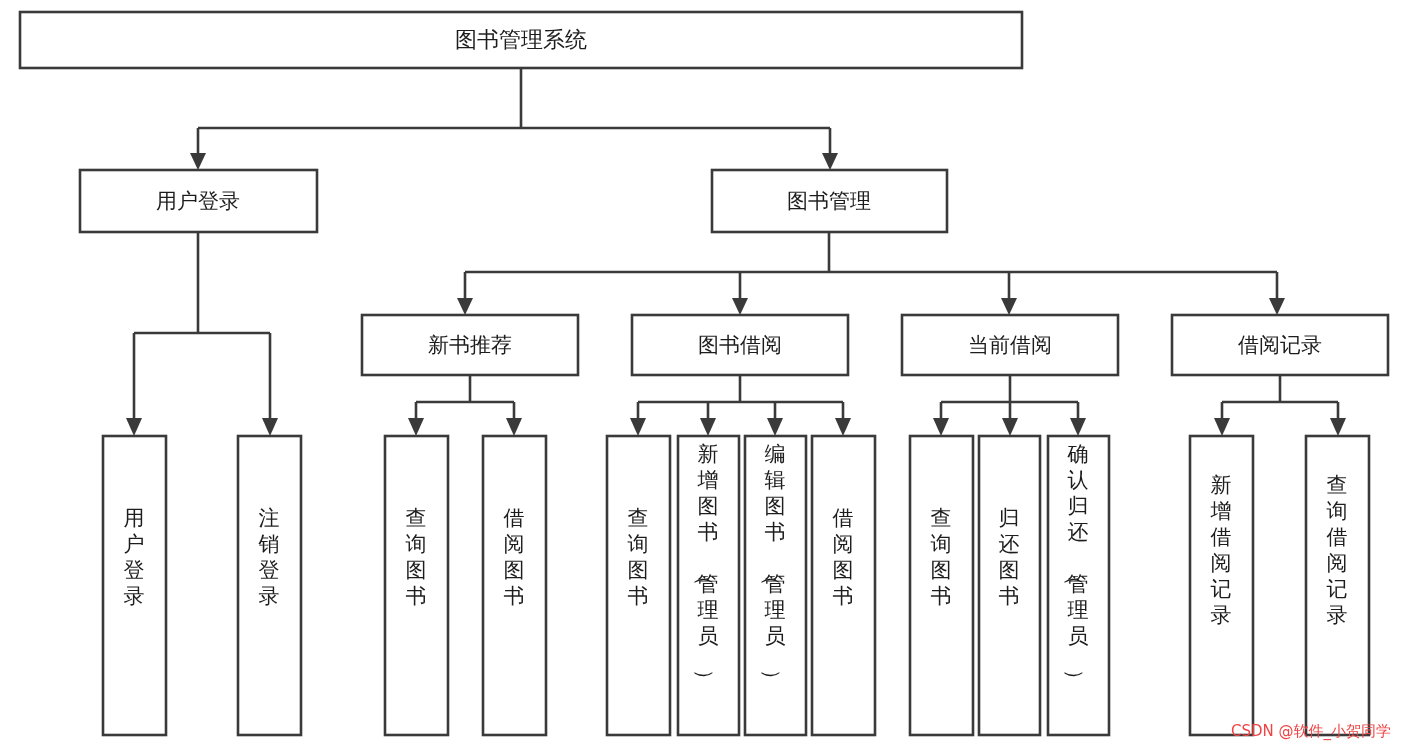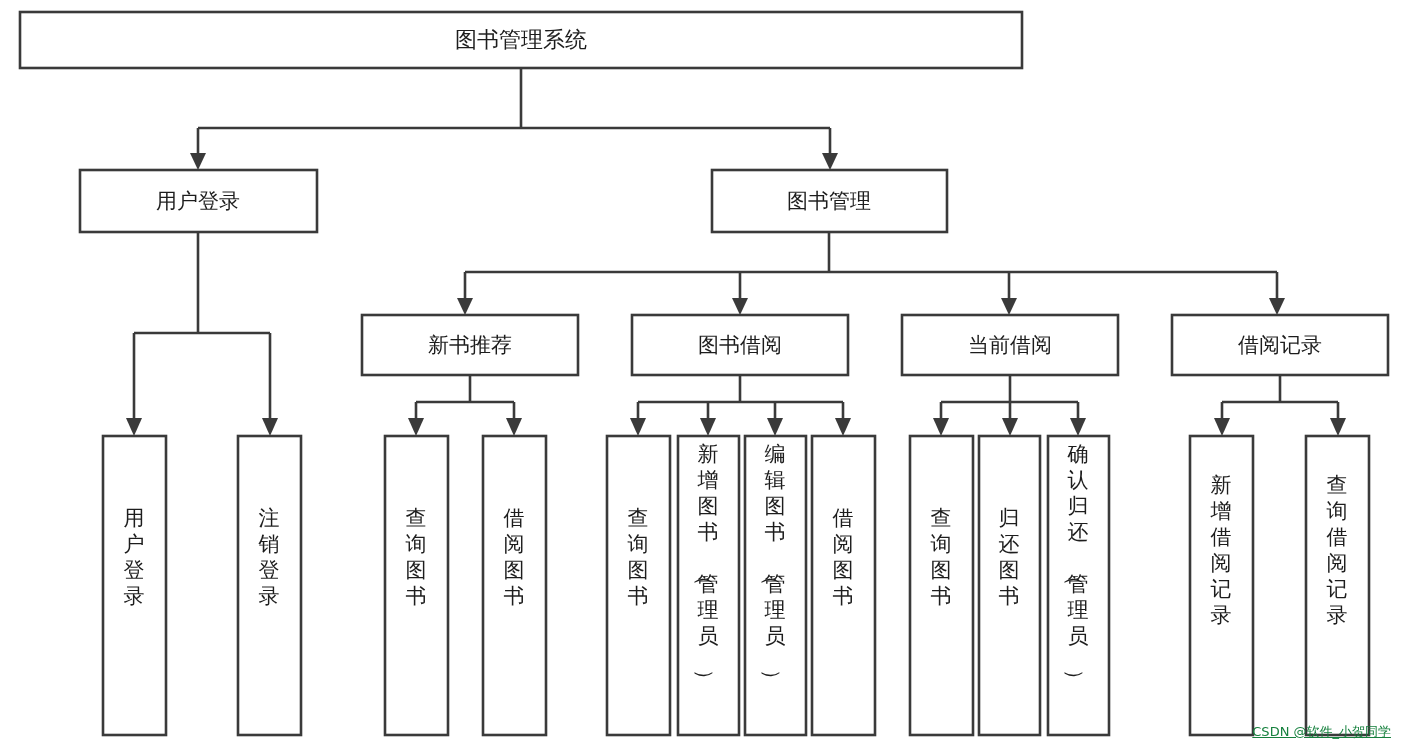--- a/index.html
+++ b/index.html
@@ -56,26 +56,25 @@
     font-size: 21px;
     text-anchor: middle;
   }
   .title-label {
     font-size: 22px;
   }
   .watermark-text {
     position: absolute;
     right: 14px;
     bottom: 6px;
-    color: #15803d;
-    font-size: 13px;
+    color: #ef4444;
+    font-size: 15px;
     font-family: "DejaVu Sans", "Liberation Sans", sans-serif;
     white-space: nowrap;
     user-select: none;
-    text-decoration: underline;
   }
 </style>
 </head>
 <body>
 
 <div id="diagram-root">
 
   <svg id="tree-svg" viewBox="0 0 1405 747">
 
     <g>

